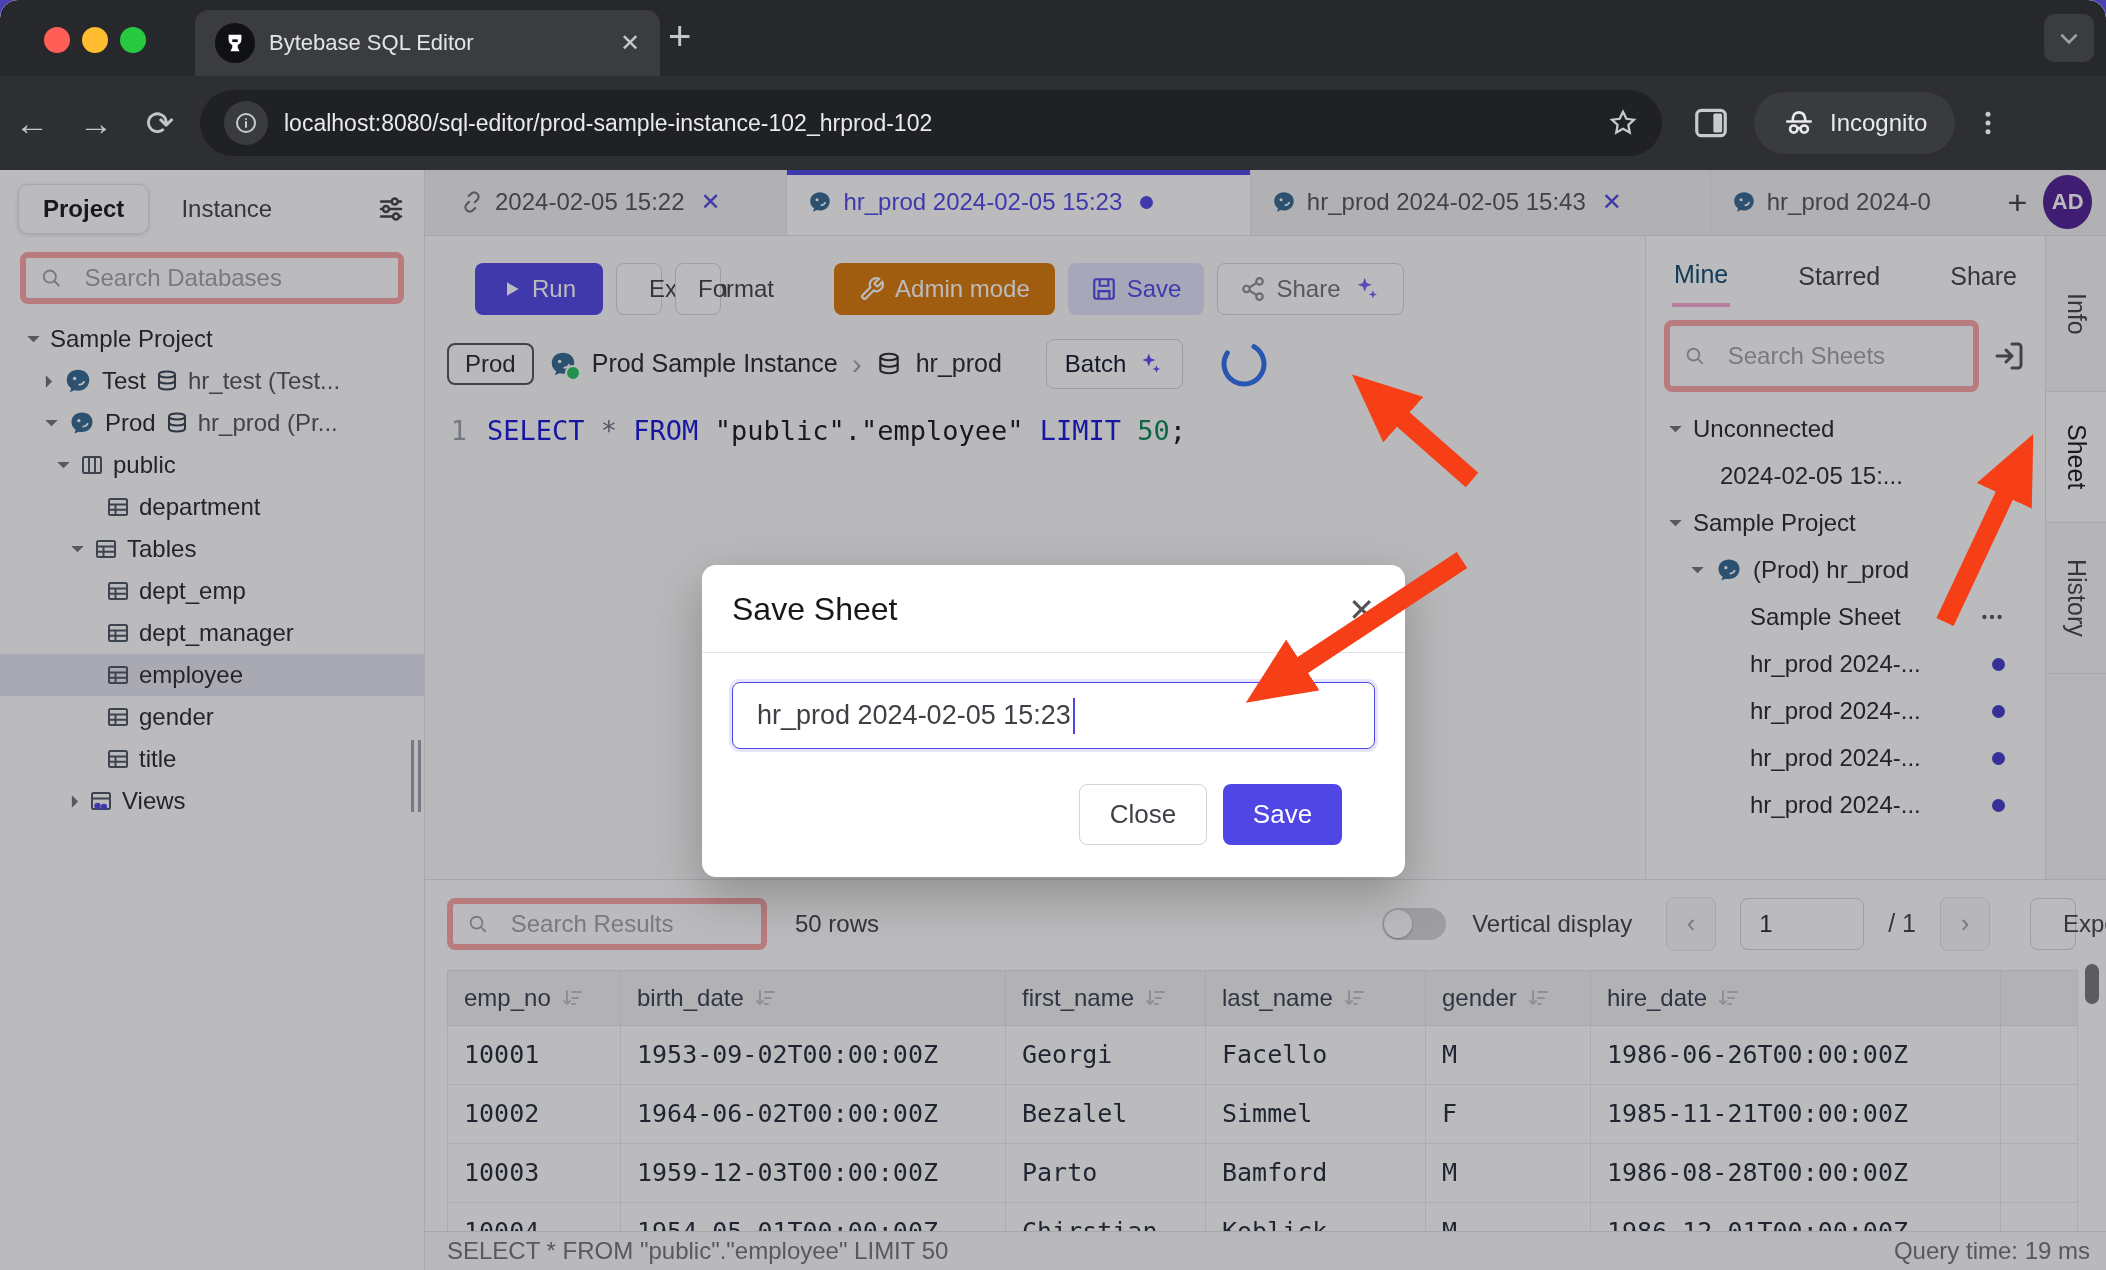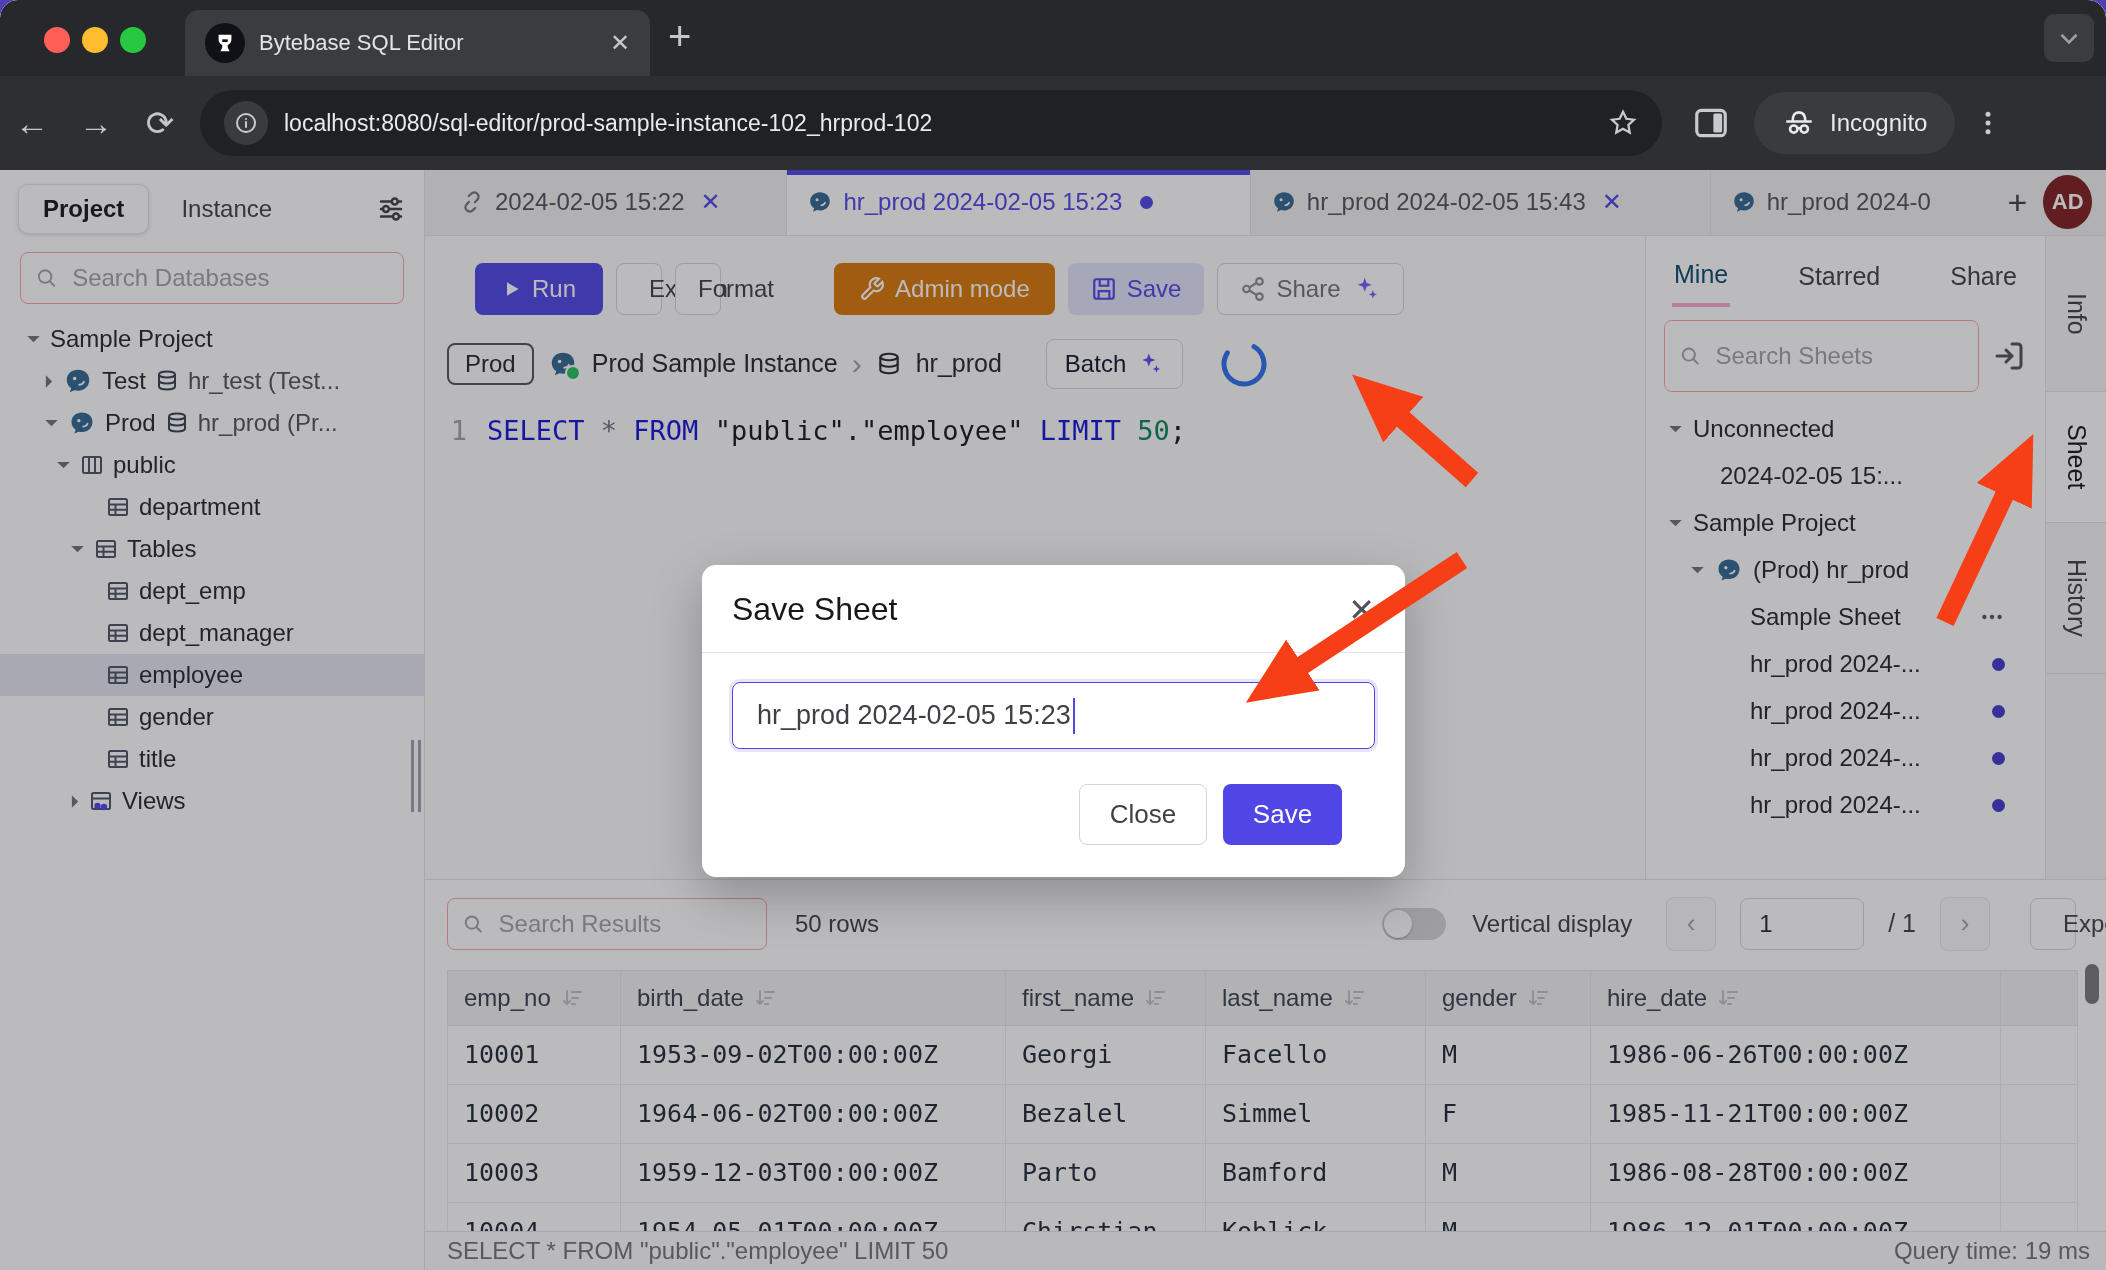--- a/index.html
+++ b/index.html
@@ -4,62 +4,62 @@
 <style>
   html,body{margin:0;padding:0;background:#4c40b5;font-family:"Liberation Sans",sans-serif;}
   .screen{position:relative;width:2106px;height:1270px;overflow:hidden;border-radius:18px 18px 0 0;background:#fff;}
   svg{display:block;}
   
   .chrome{position:absolute;left:0;top:0;width:2106px;height:170px;background:#27282c;border-radius:18px 18px 0 0;}
   .tabstrip{position:relative;height:76px;}
   .lights{position:absolute;left:44px;top:27px;display:flex;gap:12px;}
   .light{width:26px;height:26px;border-radius:50%;}
   .l-red{background:#ff5f57}.l-yellow{background:#febc2e}.l-green{background:#28c840}
-  .btab{position:absolute;left:185px;top:10px;width:465px;height:66px;background:#3b3c40;border-radius:14px 14px 0 0;display:flex;align-items:center;padding:0 20px;box-sizing:border-box;gap:14px;}
+  .btab{position:absolute;left:195px;top:10px;width:465px;height:66px;background:#3b3c40;border-radius:14px 14px 0 0;display:flex;align-items:center;padding:0 20px;box-sizing:border-box;gap:14px;}
   .favicon{width:40px;height:40px;border-radius:50%;background:#101017;display:flex;align-items:center;justify-content:center;flex:none;}
   .btab-title{color:#e2e4e8;font-size:22px;flex:1;white-space:nowrap;overflow:hidden;}
   .btab-close{color:#c3c6cb;font-size:24px;line-height:1;cursor:default;}
   .newtab{position:absolute;left:668px;top:14px;color:#c3c6cb;font-size:40px;font-weight:300;}
   .win-chevron{position:absolute;right:12px;top:14px;width:50px;height:48px;border-radius:10px;background:#3b3c40;display:flex;align-items:center;justify-content:center;}
   .urlrow{position:relative;height:94px;display:flex;align-items:center;background:#2e2f33;border-radius:0;}
   .navic{color:#c2c5c9;font-size:34px;width:64px;text-align:center;}
   .urlpill{height:66px;width:1462px;margin-left:8px;background:#202124;border-radius:33px;display:flex;align-items:center;padding:0 24px;box-sizing:border-box;gap:16px;}
   .site-info{width:44px;height:44px;border-radius:50%;background:#3a3b3f;display:flex;align-items:center;justify-content:center;flex:none;}
   .urltext{color:#e8eaed;font-size:23px;flex:1;white-space:nowrap;overflow:hidden;}
   .incog{height:62px;margin-left:24px;background:#3a3b3f;border-radius:31px;display:flex;align-items:center;gap:14px;padding:0 28px;color:#e8eaed;font-size:24px;}
   
   .app{position:absolute;left:0;top:170px;width:2106px;height:1100px;background:#fff;}
   
   .leftbar{position:absolute;left:0;top:0;width:425px;height:1100px;background:#fff;border-right:1px solid #e4e4e7;box-sizing:border-box;}
   .lb-head{display:flex;align-items:center;padding:14px 18px 10px 18px;gap:8px;}
   .pill-tab{font-size:24px;padding:10px 24px;border-radius:10px;color:#3f3f46;}
   .pill-tab.active{background:#fff;border:1px solid #e4e4e7;box-shadow:0 1px 4px rgba(0,0,0,.14);font-weight:bold;color:#18181b;}
   .lb-head .spacer{flex:1;}
-  .search-box{margin:8px 20px 14px 20px;height:52px;border:1px solid #fca5a5;border-radius:8px;display:flex;align-items:center;padding:0 14px;gap:12px;background:#fff;box-sizing:border-box;}
+  .search-box{margin:8px 20px 14px 20px;height:52px;border:6px solid #fca5a5;border-radius:8px;display:flex;align-items:center;padding:0 14px;gap:20px;background:#fff;box-sizing:border-box;}
   .search-box input{border:none;outline:none;font-size:24px;color:#3f3f46;width:100%;font-family:inherit;background:transparent;}
   .search-box input::placeholder{color:#a1a1aa;}
   .tree{font-size:24px;color:#27272a;}
   .ti{height:42px;display:flex;align-items:center;gap:9px;white-space:nowrap;overflow:hidden;}
   .ti .mut{color:#52525b;}
   .ti.sel{background:#e6e6f2;}
   .ind0{padding-left:26px}.ind1{padding-left:44px}.ind2{padding-left:56px}.ind3{padding-left:70px}.ind4{padding-left:106px}
   .trunc{overflow:hidden;text-overflow:ellipsis;}
   .resize-handle{position:absolute;right:3px;top:570px;height:72px;width:10px;display:flex;gap:4px;}
   .resize-handle i{width:3px;height:100%;background:#9ca3af;display:block;}
   
   .main{position:absolute;left:425px;top:0;width:1681px;height:1100px;display:flex;flex-direction:column;}
   .edtabs{height:66px;background:#f1f1f3;border-bottom:1px solid #e2e2e6;display:flex;align-items:stretch;padding-left:14px;box-sizing:border-box;}
   .etab{display:flex;align-items:center;gap:10px;padding:0 20px;border-right:1px solid #e3e3e7;font-size:24px;color:#52525b;position:relative;max-width:470px;}
   .etab.active{background:#fff;color:#4f46e5;}
   .etab.active::before{content:"";position:absolute;left:0;top:0;right:0;height:5px;background:#4f46e5;}
   .etab .x{color:#4f46e5;font-size:24px;margin-left:6px;}
   .etab .dot{width:13px;height:13px;border-radius:50%;background:#4f46e5;margin-left:8px;flex:none;}
   .etab .lbl{white-space:nowrap;overflow:hidden;text-overflow:clip;}
   .addtab{font-size:34px;color:#3f3f46;display:flex;align-items:center;padding:0 16px;}
-  .avatar{margin-left:auto;margin-right:14px;align-self:center;width:54px;height:54px;border-radius:50%;background:#7f1d1d;color:#fff;font-size:22px;font-weight:bold;display:flex;align-items:center;justify-content:center;}
+  .avatar{margin-left:auto;margin-right:14px;align-self:center;width:54px;height:54px;border-radius:50%;background:#4c1d95;color:#fff;font-size:22px;font-weight:bold;display:flex;align-items:center;justify-content:center;}
   .workrow{display:flex;height:644px;}
   .editor{width:1220px;box-sizing:border-box;background:#fcfcfd;}
   .toolbar{display:flex;gap:13px;margin:27px 0 0 22px;align-items:center;}
   .btn{height:52px;border-radius:8px;display:flex;align-items:center;gap:10px;padding:0 22px;font-size:24px;box-sizing:border-box;border:1px solid transparent;}
   .btn.light{background:#fff;border-color:#d4d4d8;color:#3f3f46;}
   .btn-run{background:#4f46e5;color:#fff;padding:16px 26px;margin-left:28px;}
   .btn-admin{background:#d97706;color:#fff;margin-left:100px;padding:0 24px;}
   .btn-save{background:#e3e3fb;color:#4f46e5;}
   .btn-share{background:#fff;border-color:#d4d4d8;color:#71717a;}
   .crumb{display:flex;align-items:center;gap:14px;margin:25px 0 0 22px;font-size:25px;color:#27272a;height:48px;}

